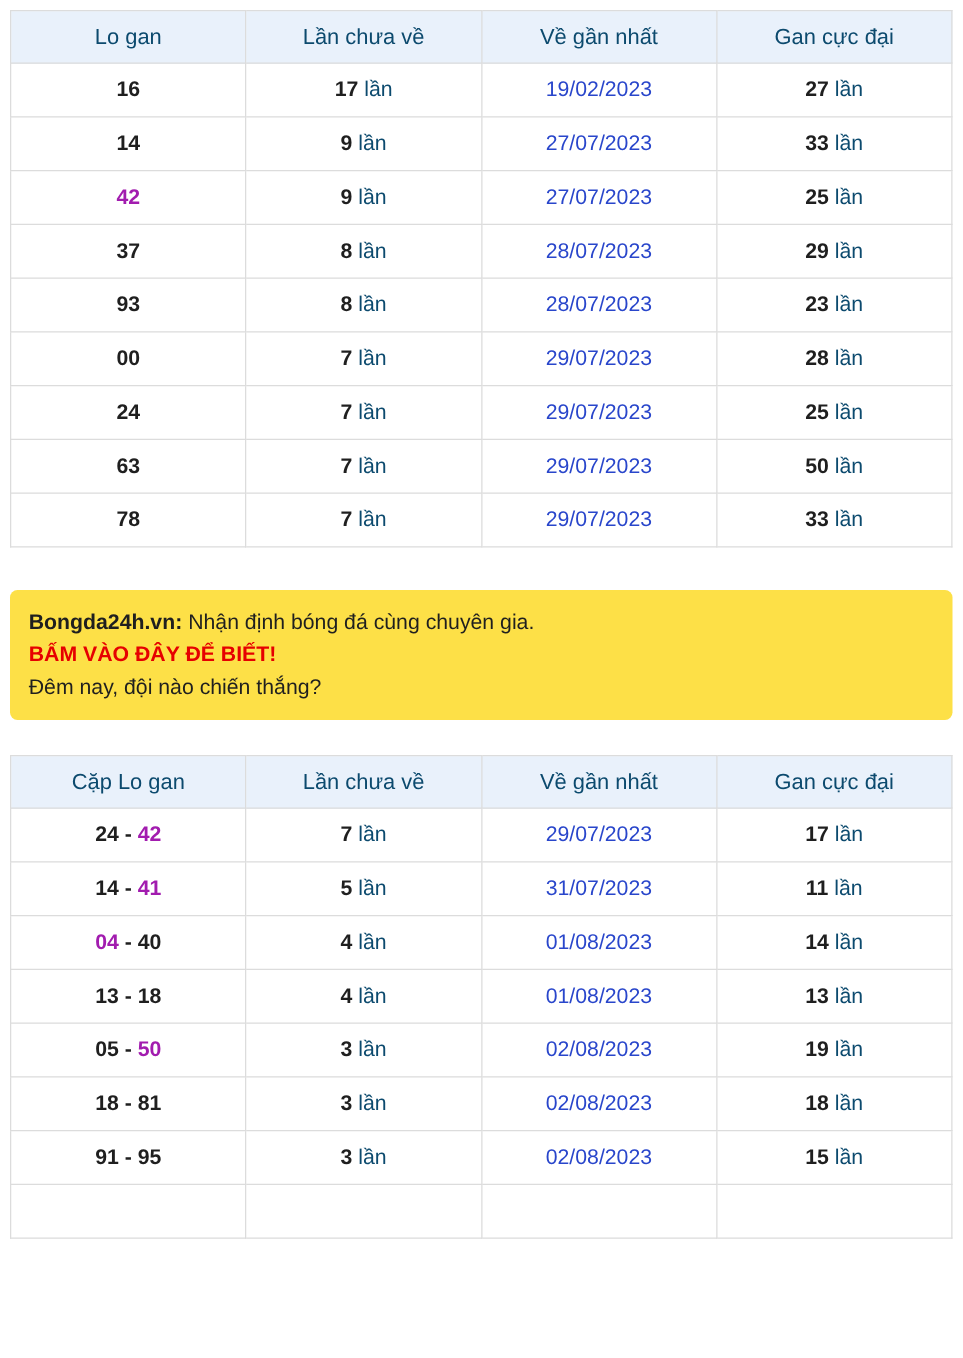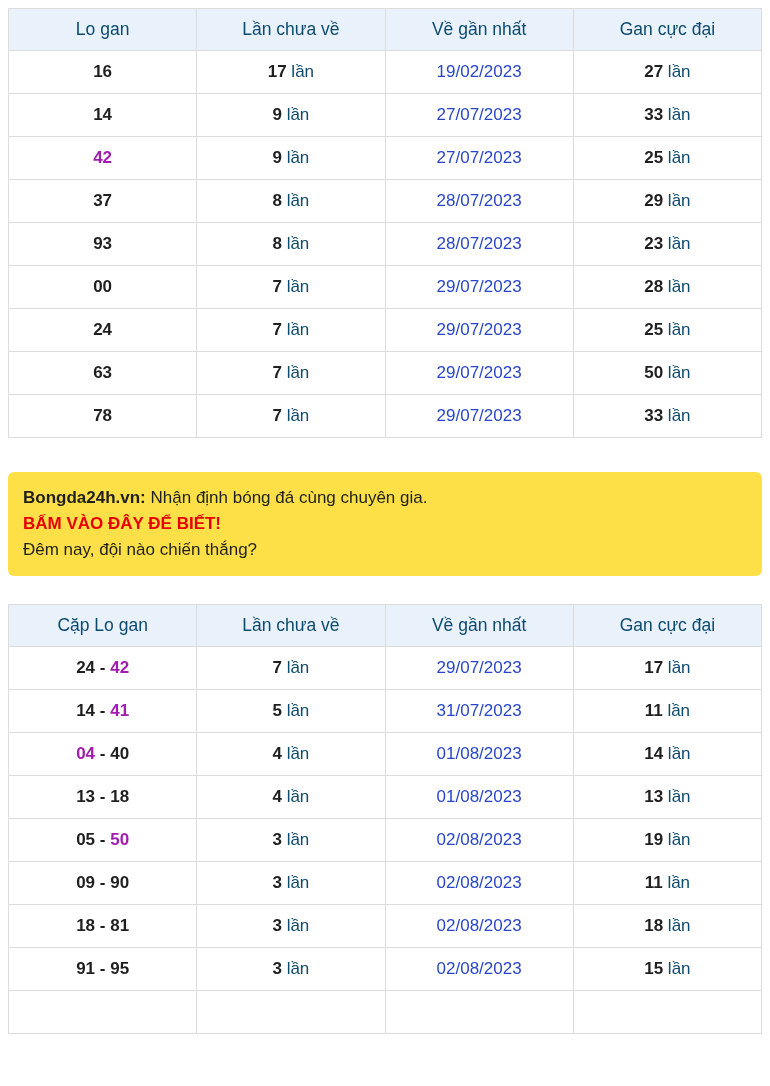--- a/index.html
+++ b/index.html
@@ -134,26 +134,20 @@
           <td><span class="date">01/08/2023</span></td>
           <td><span class="num">13</span> <span class="unit">lần</span></td>
         </tr>
         <tr>
           <td><span class="num">05</span><span class="pair-sep"> - </span><span class="num blue">50</span></td>
           <td><span class="num">3</span> <span class="unit">lần</span></td>
           <td><span class="date">02/08/2023</span></td>
           <td><span class="num">19</span> <span class="unit">lần</span></td>
         </tr>
         <tr>
-          <td><span class="num">09</span><span class="pair-sep"> - </span><span class="num">90</span></td>
-          <td><span class="num">3</span> <span class="unit">lần</span></td>
-          <td><span class="date">02/08/2023</span></td>
-          <td><span class="num">11</span> <span class="unit">lần</span></td>
-        </tr>
-        <tr>
           <td><span class="num">18</span><span class="pair-sep"> - </span><span class="num">81</span></td>
           <td><span class="num">3</span> <span class="unit">lần</span></td>
           <td><span class="date">02/08/2023</span></td>
           <td><span class="num">18</span> <span class="unit">lần</span></td>
         </tr>
         <tr>
           <td><span class="num">91</span><span class="pair-sep"> - </span><span class="num">95</span></td>
           <td><span class="num">3</span> <span class="unit">lần</span></td>
           <td><span class="date">02/08/2023</span></td>
           <td><span class="num">15</span> <span class="unit">lần</span></td>

